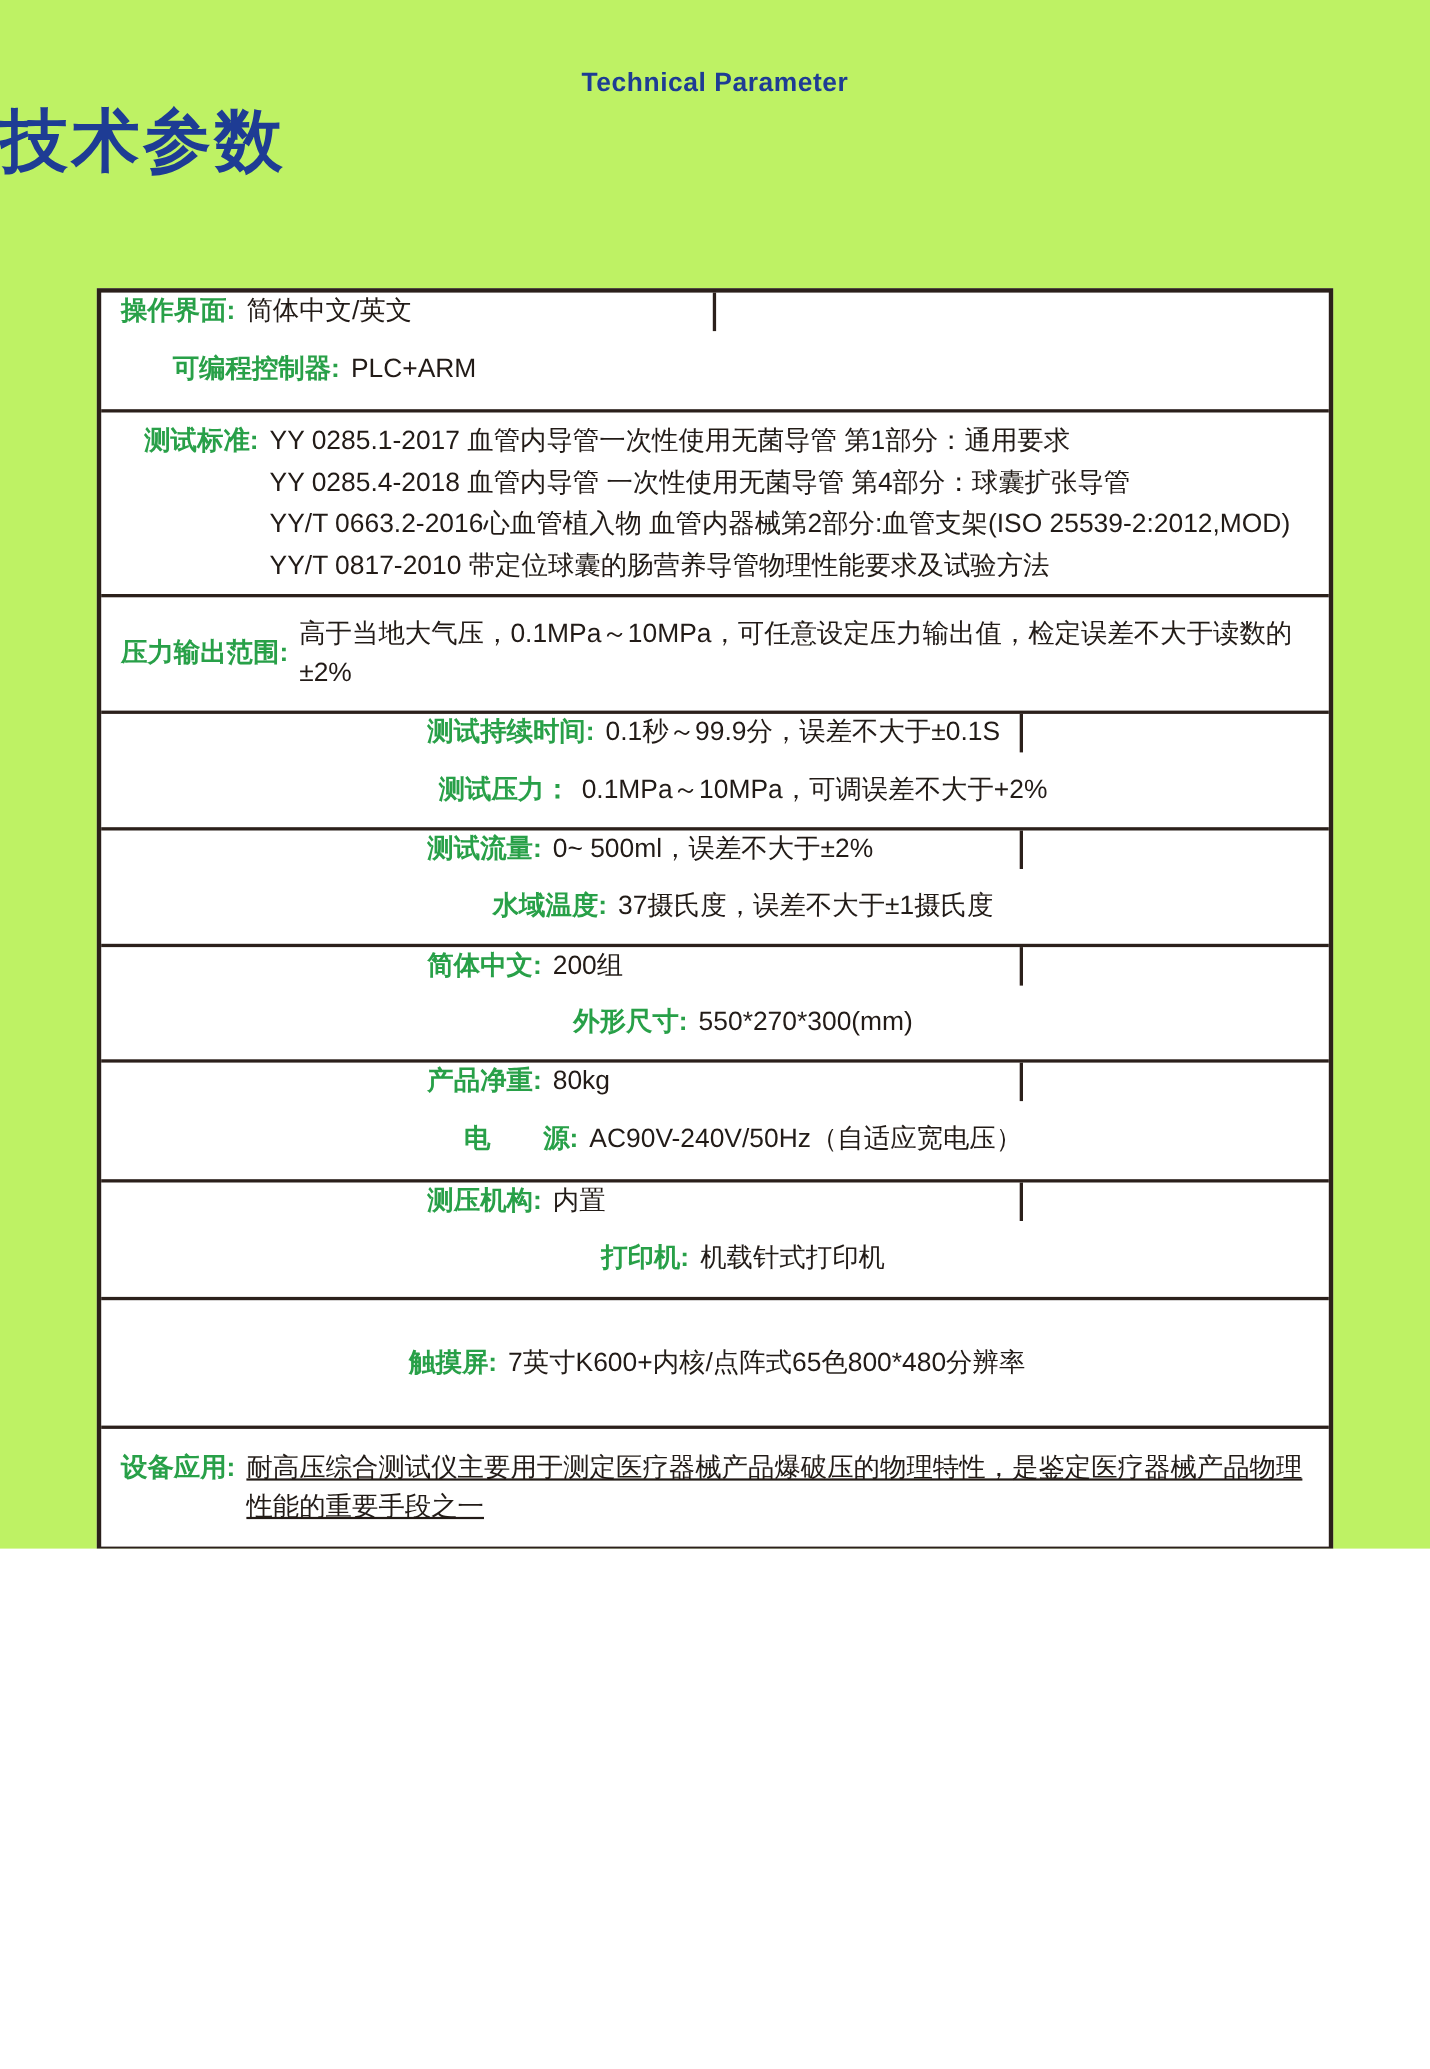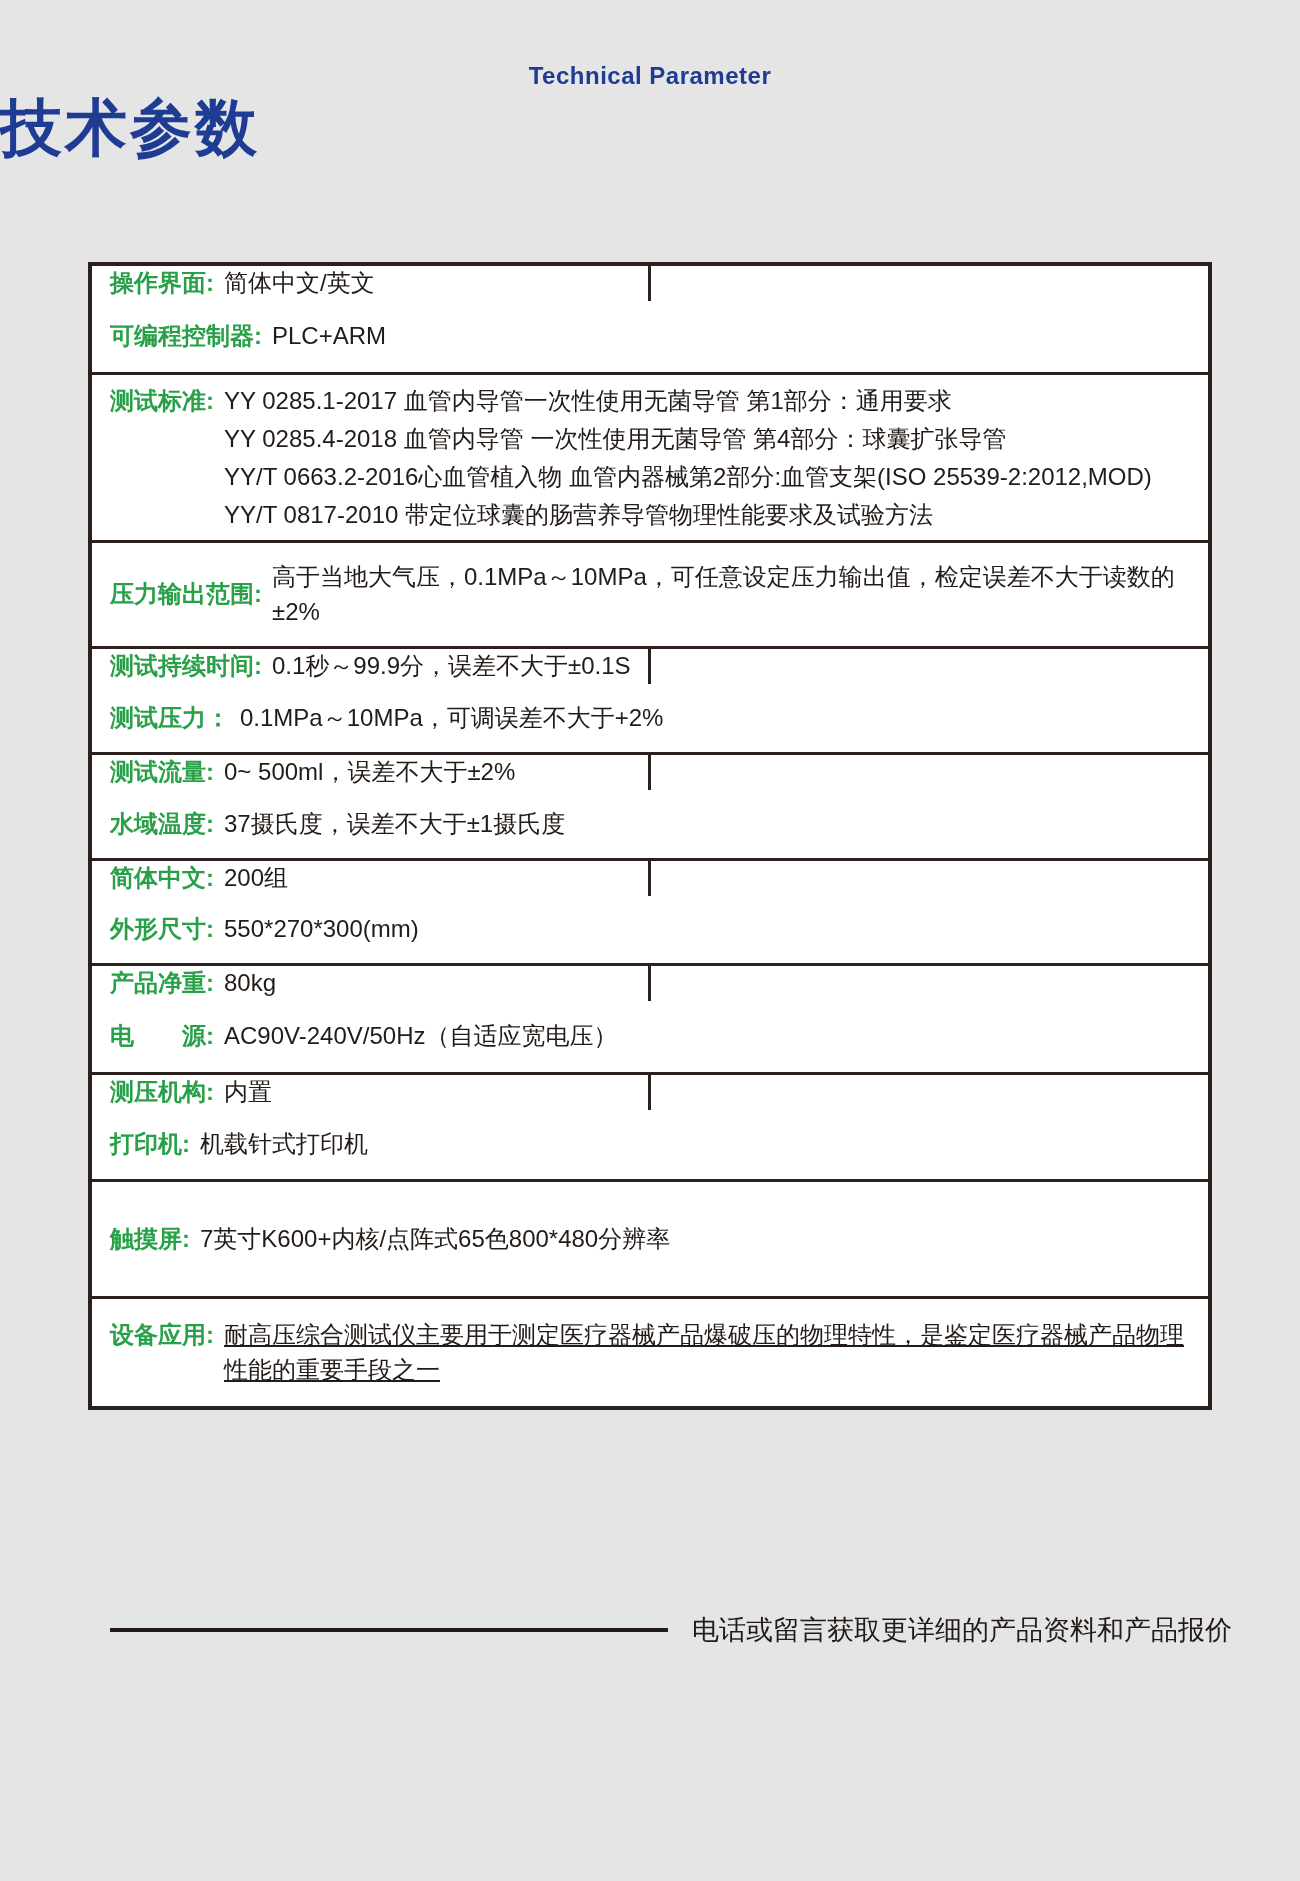--- a/index.html
+++ b/index.html
@@ -1,19 +1,19 @@
 <!DOCTYPE html>
 <html><head>
 <meta charset="utf-8">
 <style>
   html,body{margin:0;padding:0;background:#ffffff;}
   #page{
     position:relative;
-    width:1300px;height:1881px;
-    background:#e5e5e5;
+    width:1300px;height:1408px;
+    background:#bef264;
     font-family:"Liberation Sans","DejaVu Sans",sans-serif;
     overflow:hidden;
   }
   .subtitle{
     position:absolute;top:62px;left:0;width:100%;
     text-align:center;
     font-size:24px;font-weight:bold;
     color:#1e3c94;
     letter-spacing:0.5px;
   }
@@ -28,33 +28,33 @@
     position:absolute;left:88px;top:262px;width:1124px;
     box-sizing:border-box;
     border:4px solid #2b201b;
     display:flex;flex-direction:column;
     background:#ffffff;
   }
   .row{
     box-sizing:border-box;
     display:flex;flex-direction:column;align-items:stretch;
   }
-  .row + .row{border-top:3px solid #2b201b;}
+  .row + .row{border-top:3px solid #2b201b;align-items:center;}
   .r0{height:106px}.r1{height:168px}.r2{height:106px}.r3{height:106px}
   .r4{height:106px}.r5{height:105px}.r6{height:109px}.r7{height:106px}
   .r8{height:107px}.r9{height:117px}.r10{height:110px}
   .cell{
     box-sizing:border-box;
     display:flex;align-items:center;
     padding:0 14px 0 18px;
     font-size:24px;color:#221b17;
     line-height:1.45;
   }
   .cell.left{width:559px;flex:none;border-right:3px solid #2b201b;}
-  .cell.right{flex:1;}
+  .cell.right{flex:1;margin-left:47px;}
   .cell.full{flex:1;}
   .pair{display:flex;align-items:flex-start;}
   .lbl{
     color:#28a048;font-weight:bold;white-space:nowrap;
     margin-right:10px;
   }
   .val{}
   .std-lines{display:flex;flex-direction:column;}
   .std-lines .line-item{line-height:38px;white-space:nowrap;}
   .std-lbl{line-height:38px;}

